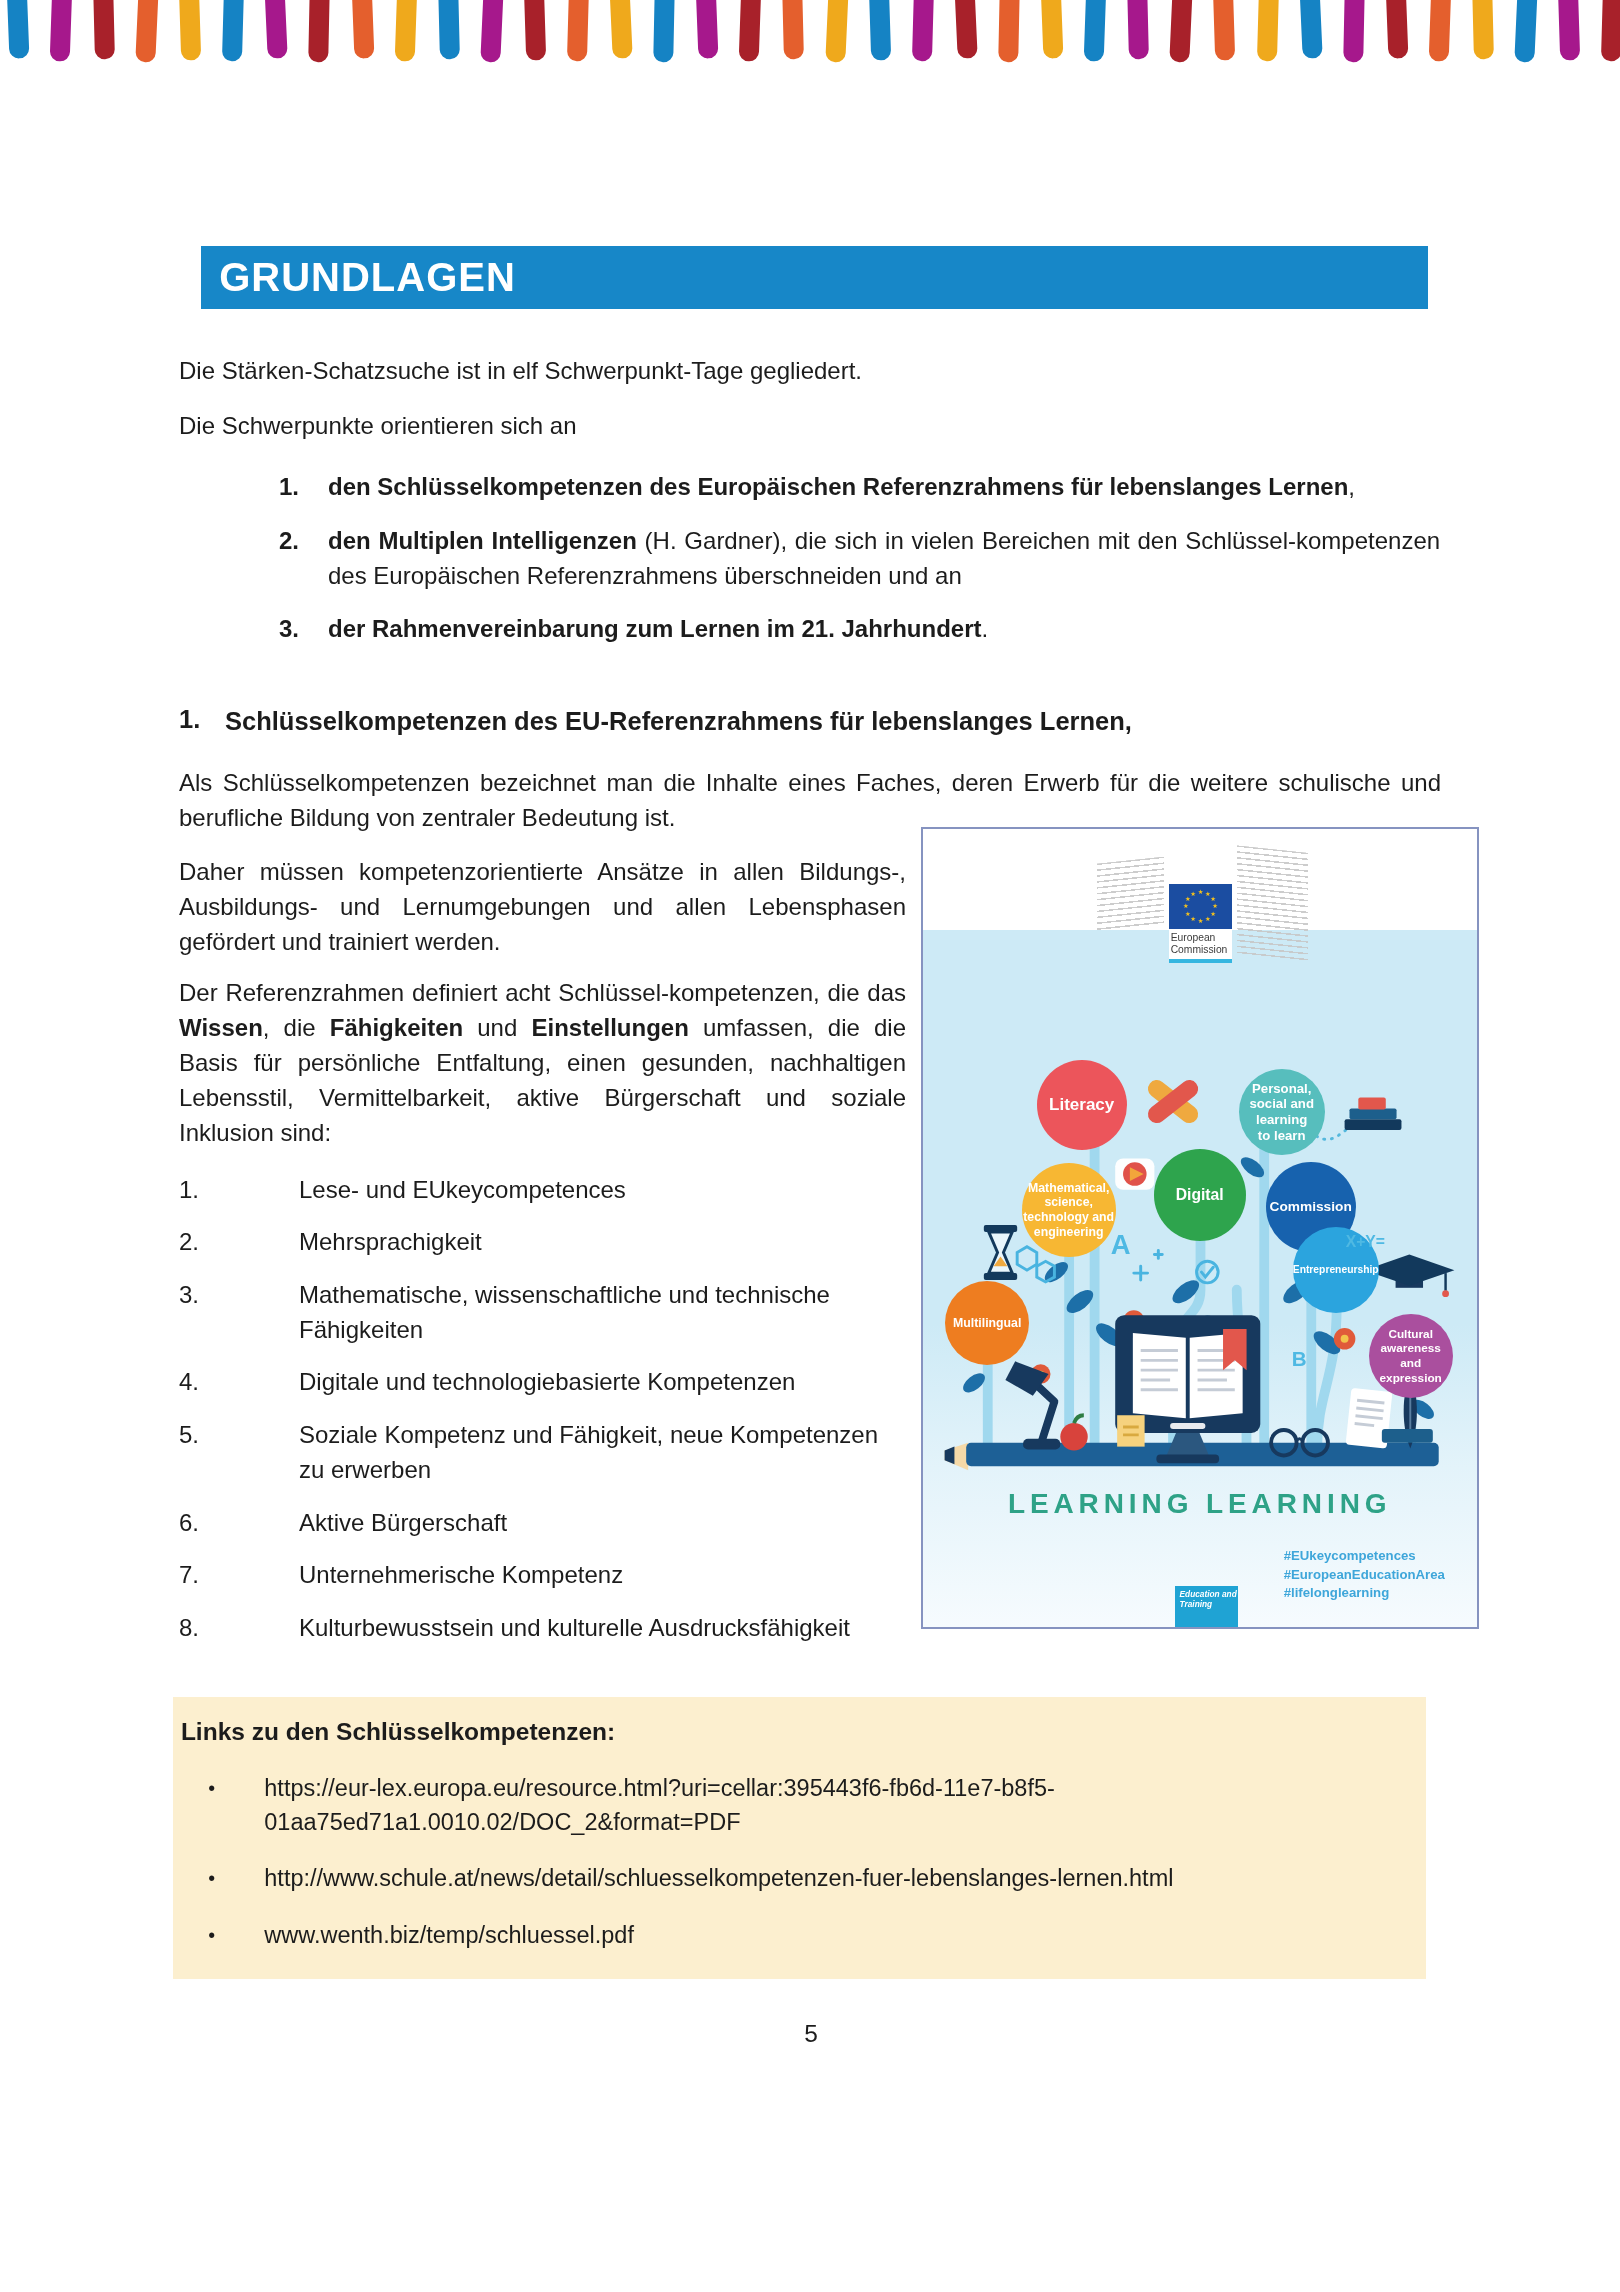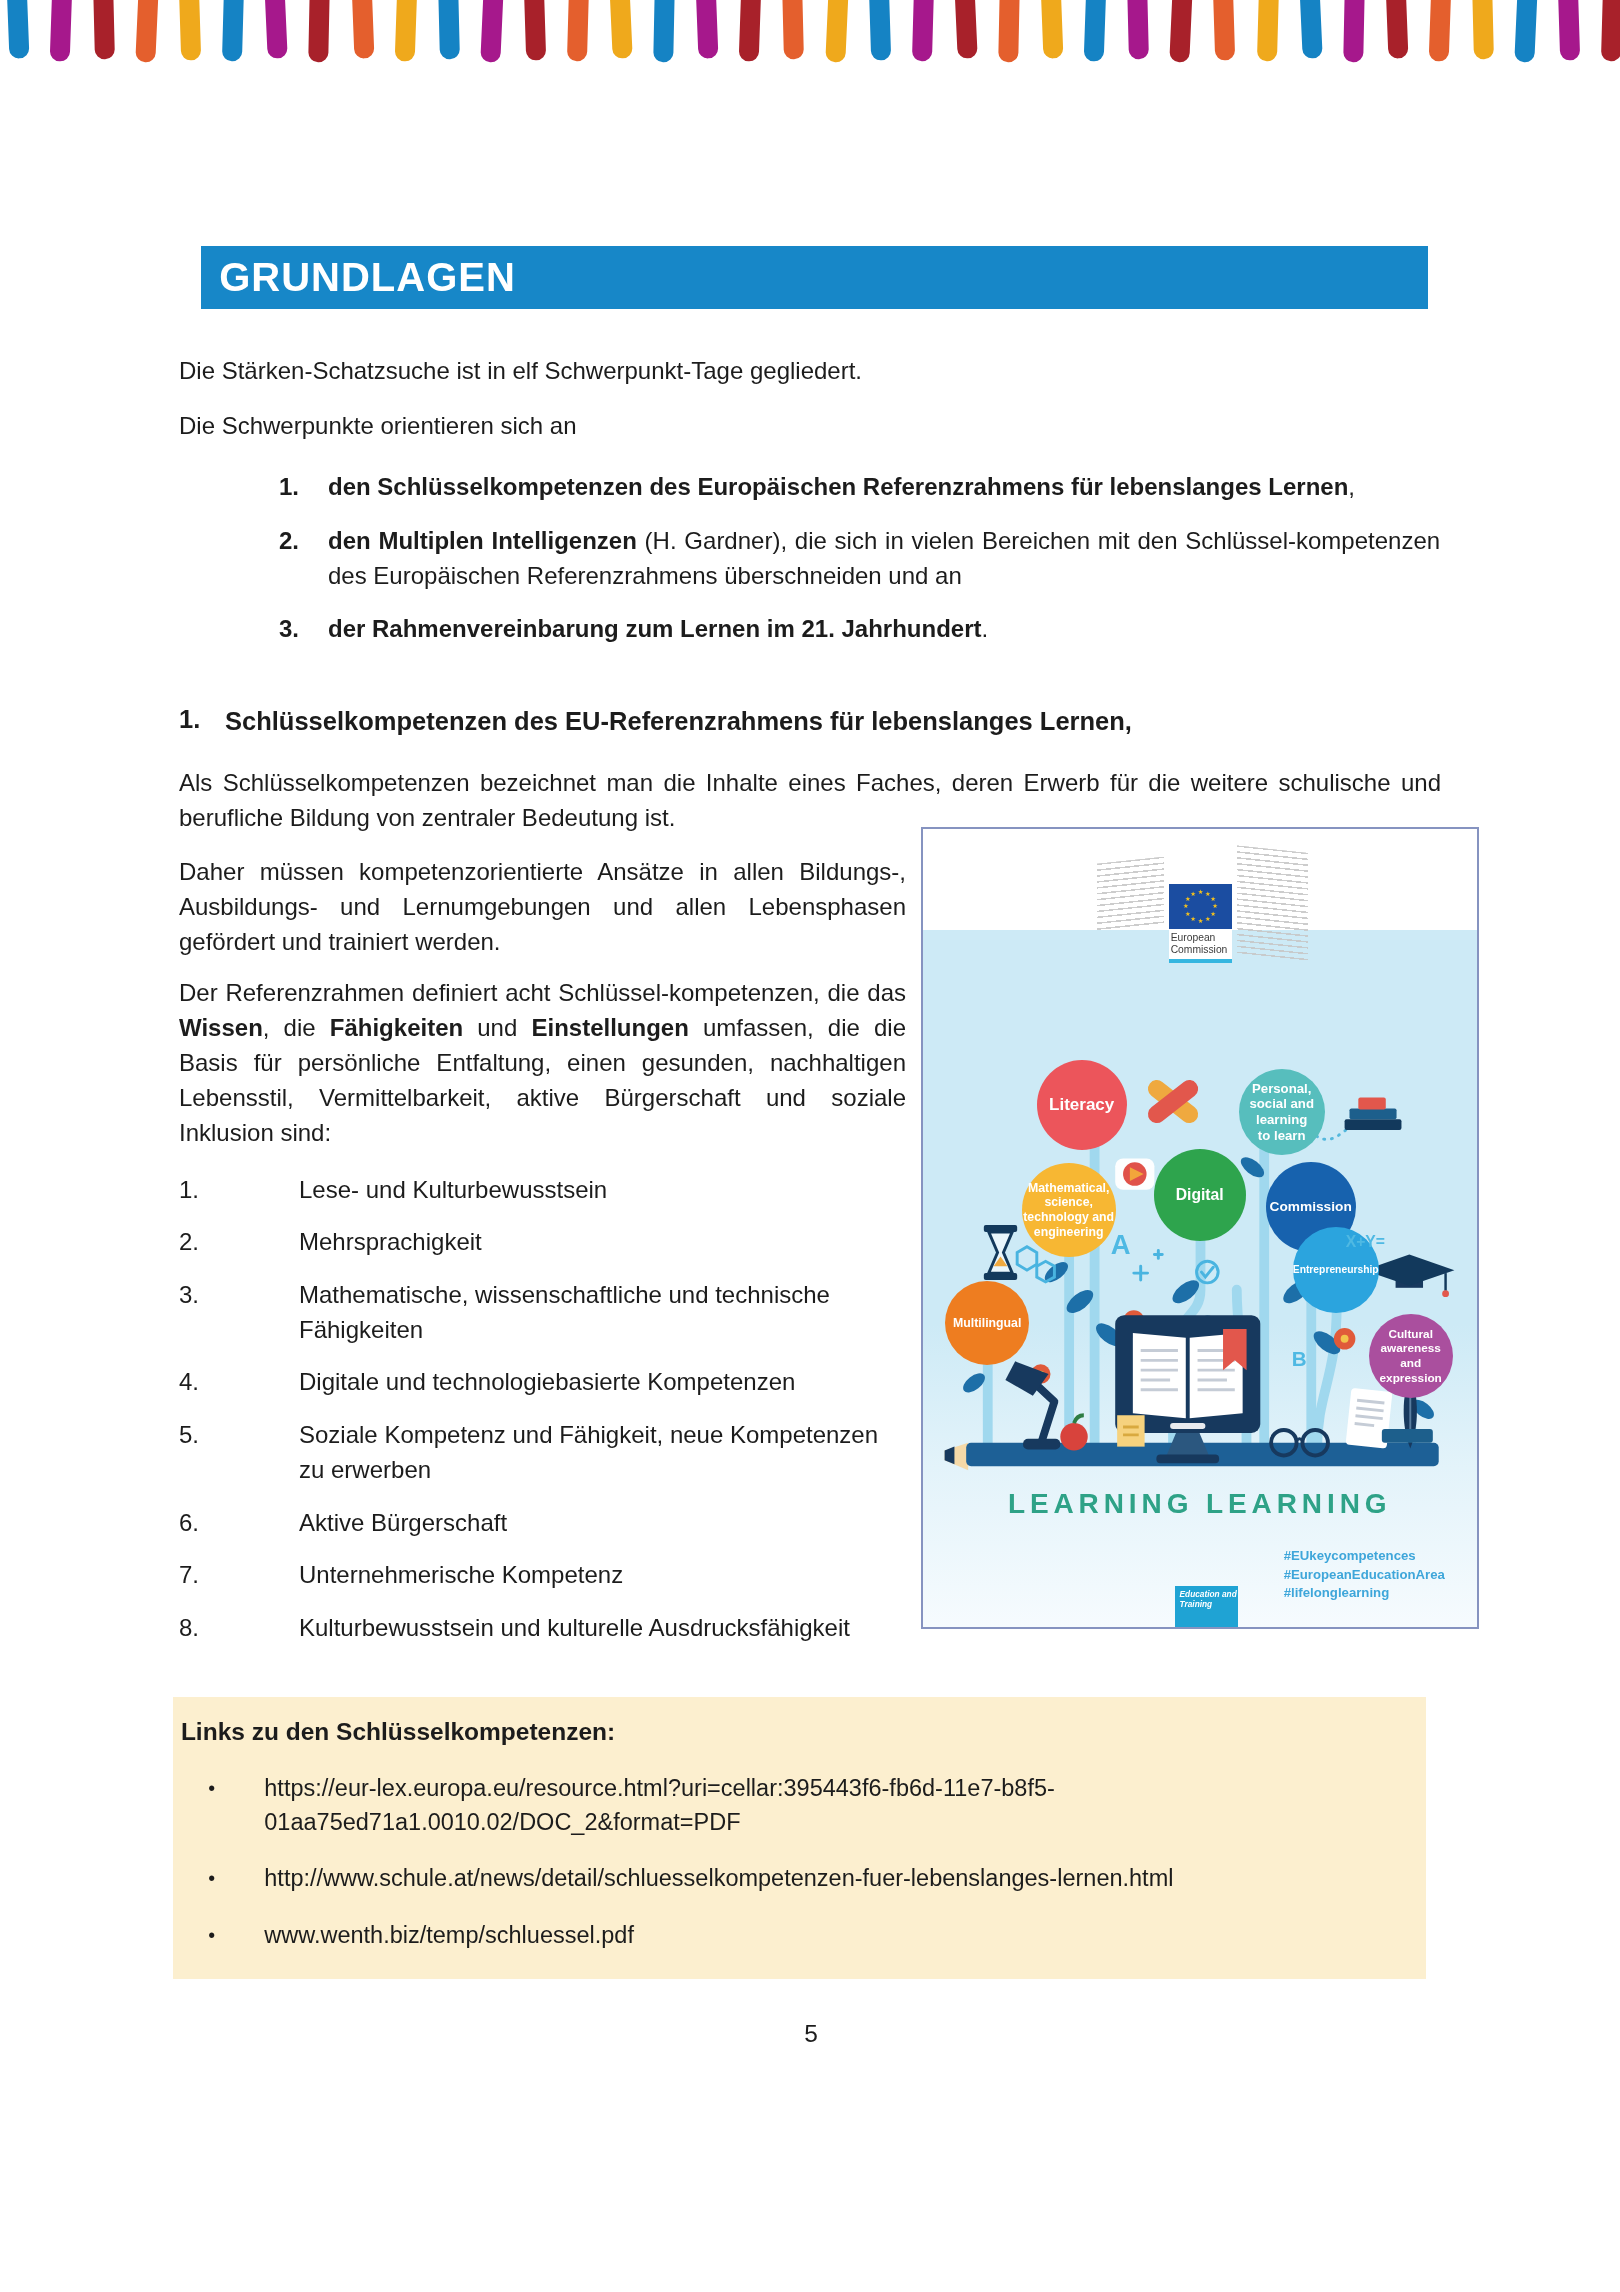--- a/index.html
+++ b/index.html
@@ -163,21 +163,21 @@
     <p class="body-text full">Als Schlüsselkompetenzen bezeichnet man die Inhalte eines Faches, deren Erwerb für die weitere schulische und berufliche Bildung von zentraler Bedeutung ist.</p>
 
     <div class="columns">
       <div class="left-col body-text">
         <p class="just">Daher müssen kompetenzorientierte Ansätze in allen Bildungs-, Ausbildungs- und Lernumgebungen und allen Lebensphasen gefördert und trainiert werden.</p>
         <p class="just"><span>Der Referenzrahmen definiert acht Schlüssel-kompetenzen, die das </span><b>Wissen</b><span>, die </span><b>Fähigkeiten</b><span> und </span><b>Einstellungen</b><span> umfassen, die die Basis für persönliche Entfaltung, einen gesunden, nachhaltigen Lebensstil, Vermittelbarkeit, aktive Bürgerschaft und soziale Inklusion sind:</span></p>
 
         <div class="comp-list">
           <div class="comp-item">
             <span class="num">1.</span>
-            <span class="ctxt">Lese- und Kulturbewusstsein</span>
+            <span class="ctxt">Lese- und EUkeycompetences</span>
           </div>
           <div class="comp-item">
             <span class="num">2.</span>
             <span class="ctxt">Mehrsprachigkeit</span>
           </div>
           <div class="comp-item">
             <span class="num">3.</span>
             <span class="ctxt">Mathematische, wissenschaftliche und technische Fähigkeiten</span>
           </div>
           <div class="comp-item">

